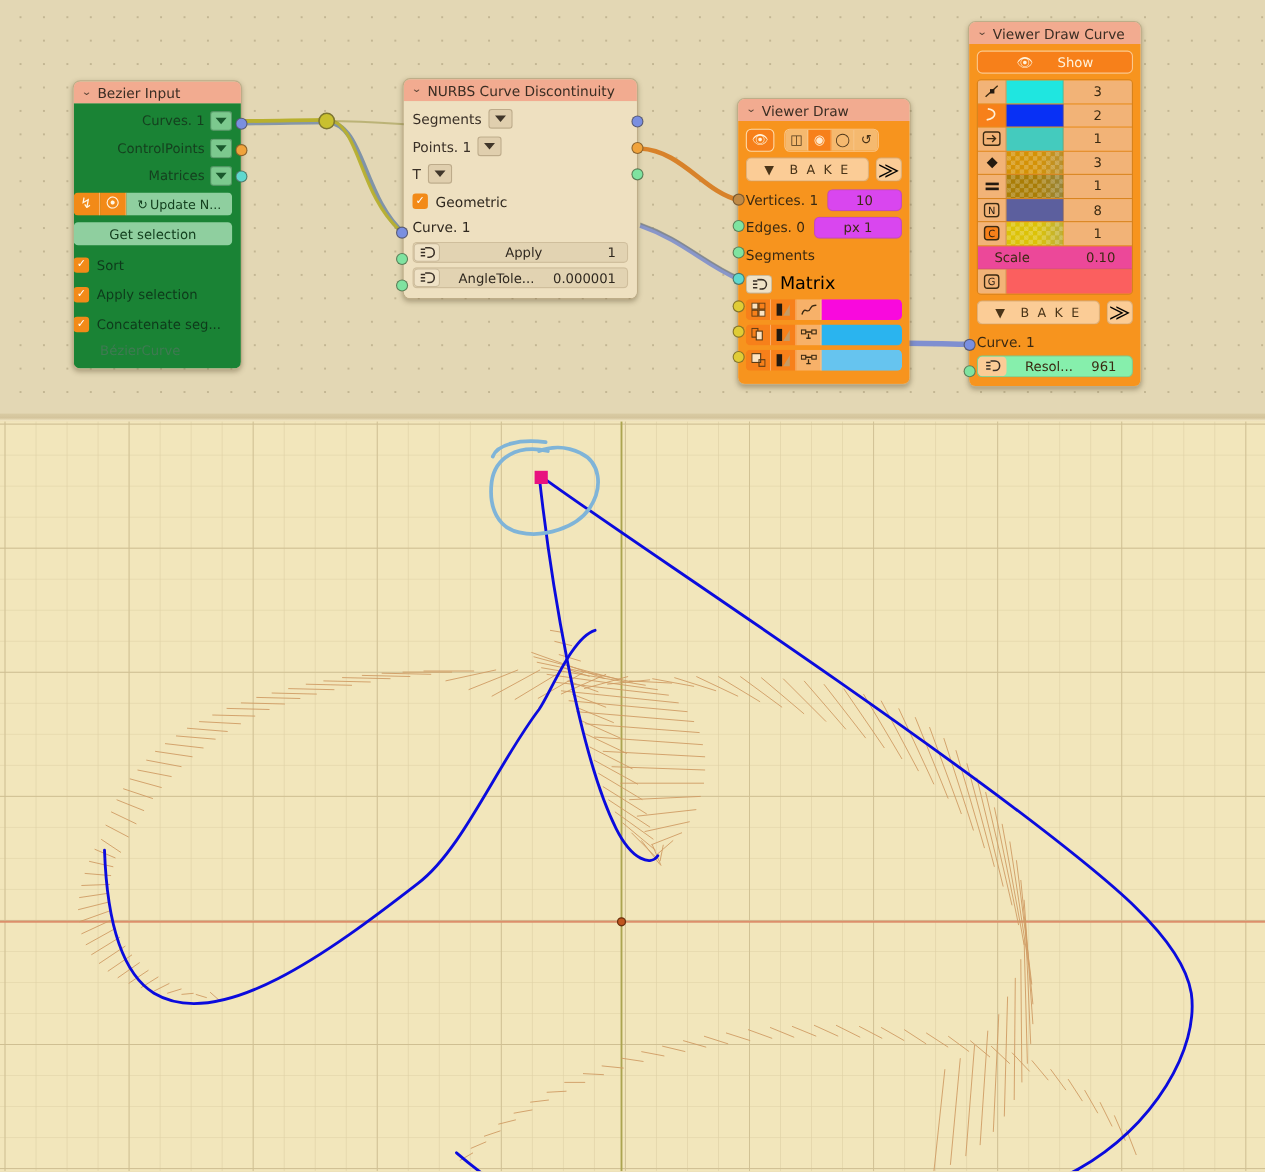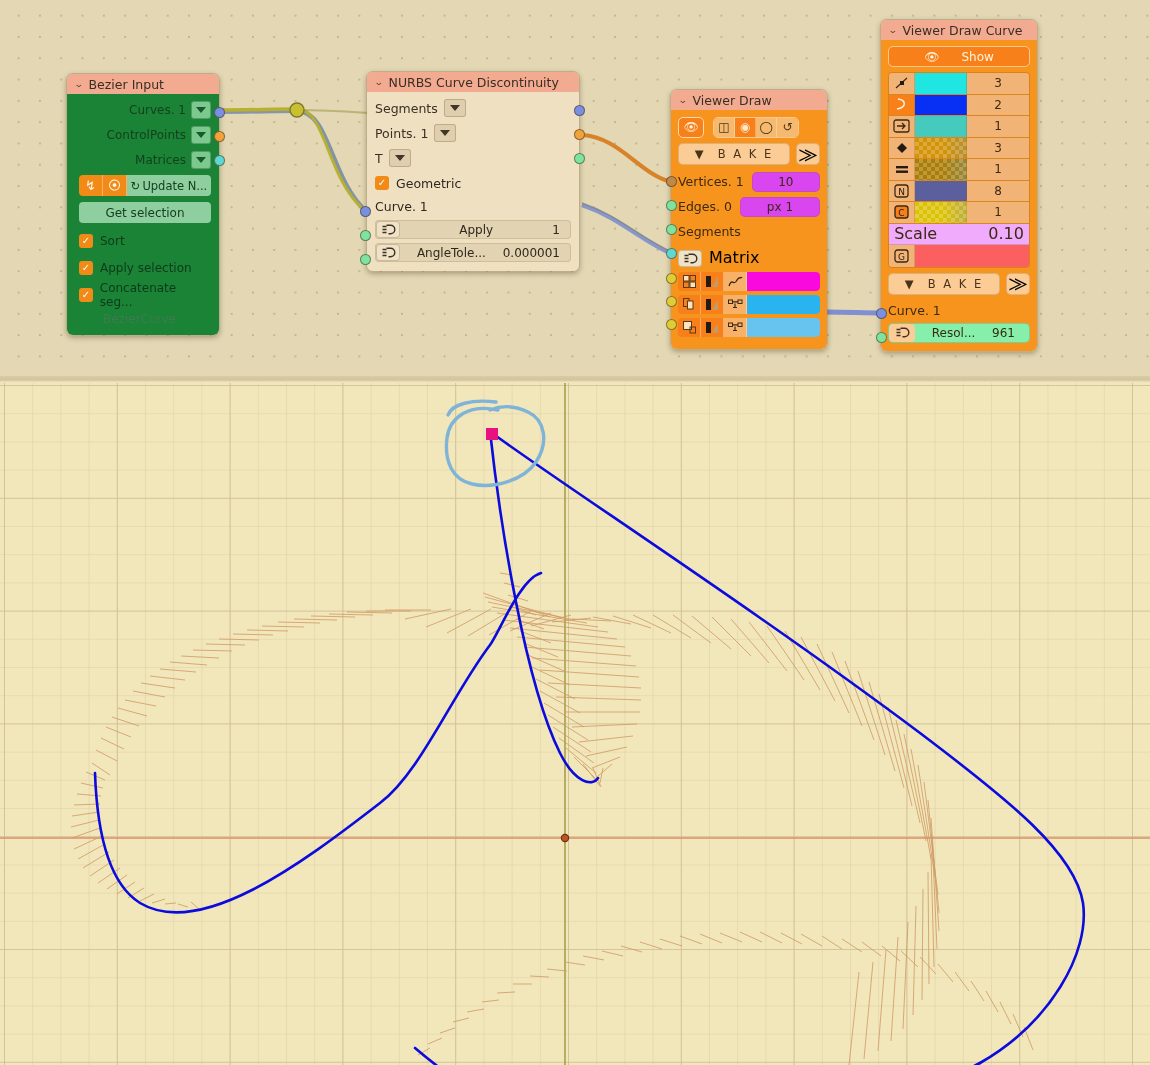--- a/index.html
+++ b/index.html
@@ -44,21 +44,21 @@
           border: 1px solid rgba(60,48,30,0.55); }
   .s-blue   { background:#7a8fe0; }
   .s-orange { background:#f0a33c; }
   .s-cyan   { background:#5fd8cf; }
   .s-green  { background:#7fe3a0; }
   .s-yellow { background:#e0cc36; }
   .s-brown  { background:#c08a46; }
 
   
   #n-bezier { left: 66px; top: 73px; width: 154px; }
-  #n-bezier .node-body { background: #1a8335; padding: 6px 8px 9px 12px; }
+  #n-bezier .node-body { background: #1a8335; padding: 6px 8px 9px 0; }
   .bz-row { display: flex; align-items: center; justify-content: flex-end; gap: 5px; height: 20px; margin-bottom: 5px; }
   .bz-row .lbl { font-size: 12px; color: #15401f; }
   .drop { width: 20px; height: 18px; background: #7cc98e; border-radius: 3px;
           display:flex; align-items:center; justify-content:center; border:1px solid rgba(20,70,35,.35); }
   .drop i { width:0;height:0;border-left:5px solid transparent;border-right:5px solid transparent;
             border-top:6px solid #19582c; display:block; }
   .btnrow { display:flex; height: 21px; margin: 3px 0 6px 0; border-radius: 4px; overflow: hidden; }
   .ibtn { width: 24px; background:#f28a18; display:flex; align-items:center; justify-content:center;
           font-size: 13px; color:#fff8e8; border-right:1px solid rgba(255,255,255,.35); }
   .updbtn { flex:1; background:#8fcf9f; display:flex; align-items:center; justify-content:center; gap:2px;
@@ -126,22 +126,22 @@
              display:flex; align-items:center; justify-content:center; gap:22px; font-size:12px;
              color:#fff3dd; margin-bottom:5px; }
   .ctab { border:1px solid rgba(140,90,30,.3); border-radius:4px; overflow:hidden; margin-bottom:5px; }
   .ctrow { display:flex; height:21.5px; border-bottom:1px solid rgba(150,100,40,.3); }
   .ctrow:last-child { border-bottom:none; }
   .ctico { width:26px; background:#f2b377; display:flex; align-items:center; justify-content:center;
            border-right:1px solid rgba(150,100,40,.3); }
   .ctcol { width:52px; border-right:1px solid rgba(150,100,40,.3); }
   .ctnum { flex:1; background:#f2b377; display:flex; align-items:center; justify-content:center;
            font-size:12px; color:#3b2a12; }
-  .ctscale { display:flex; height:21.5px; background:#f0abfc; border-bottom:1px solid rgba(150,100,40,.3);
-             align-items:center; justify-content:center; gap:51px; font-size:16px; color:#3b2a12; }
+  .ctscale { display:flex; height:21.5px; background:#ec4899; border-bottom:1px solid rgba(150,100,40,.3);
+             align-items:center; justify-content:center; gap:51px; font-size:12px; color:#3b2a12; }
   .ctg { display:flex; height:21.5px; }
   .vdclbl { font-size:12.5px; color:#3b2a12; height:20px; display:flex; align-items:center; margin-top:2px; }
   .resprop { display:flex; align-items:center; height:20px; background:#86efac; border-radius:5px;
              overflow:hidden; border:1px solid rgba(140,90,30,.25); margin-top:2px; }
   .resprop .plug2 { width:26px;height:18px;background:#fbcc96;border-radius:4px;display:flex;
                     align-items:center;justify-content:center;flex:none; }
   .resprop .rn { flex:1; text-align:center; font-size:12px; color:#3b2a12; }
   .resprop .rv { font-size:12px; color:#3b2a12; padding-right:14px; }
 
   

